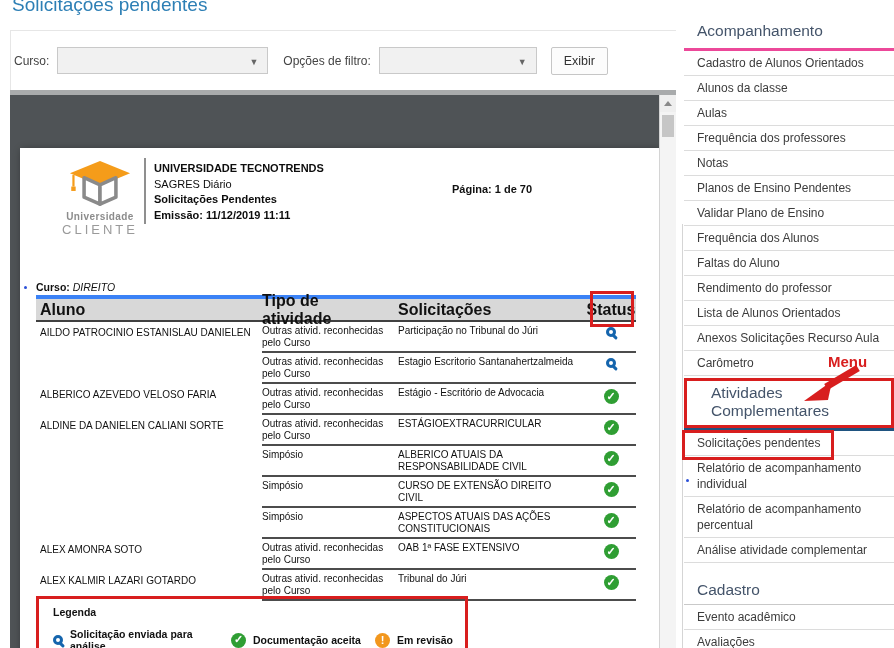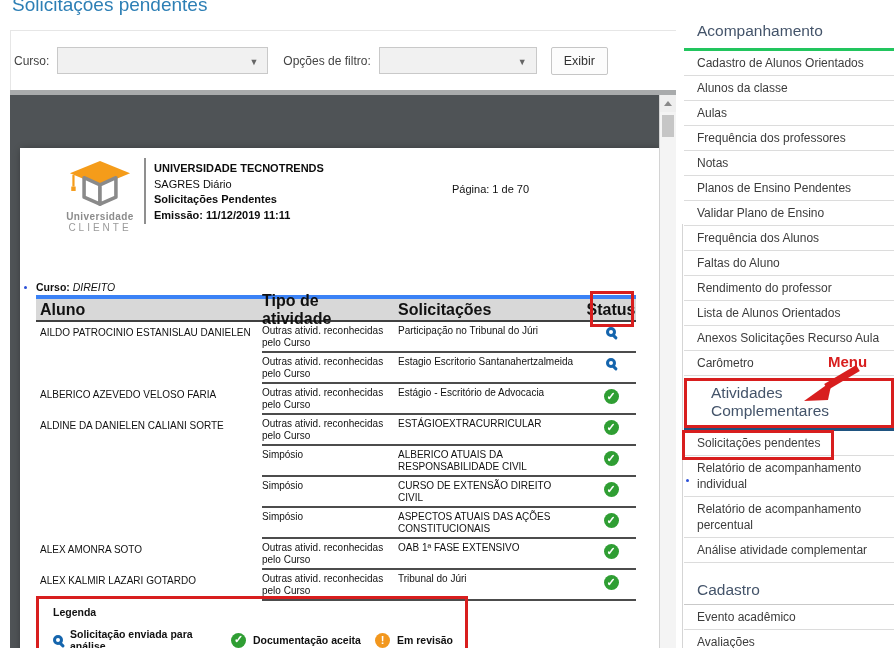--- a/index.html
+++ b/index.html
@@ -31,25 +31,25 @@
   .sb-up { height:17px; display:flex; align-items:center; justify-content:center; cursor:pointer; background:#efefef; }
   .sb-up-tri { width:0; height:0; border-left:4px solid transparent; border-right:4px solid transparent; border-bottom:5px solid #8a8a8a; }
   .sb-thumb { position:absolute; top:20px; left:2px; width:12px; height:22px; background:#c6c6c6; cursor:pointer; }
 
   
   .rpage { position:absolute; left:10px; top:58px; width:640px; height:505px; background:#fff;
     box-shadow:2px 2px 8px rgba(0,0,0,0.45); color:#111; }
 
   .logo { position:absolute; left:34px; top:12px; width:92px; text-align:center; }
   .logo-l1 { font-size:10px; font-weight:bold; color:#8c8c8c; letter-spacing:0.4px; margin-top:1px; }
-  .logo-l2 { font-size:10px; color:#9a9a9a; letter-spacing:3px; }
+  .logo-l2 { font-size:13px; color:#9a9a9a; letter-spacing:3px; }
   .hdr-divider { position:absolute; left:124px; top:10px; width:2px; height:66px; background:#8f8f8f; }
   .hdr-text { position:absolute; left:134px; top:13px; font-size:11px; line-height:15.5px; color:#0d0d0d; }
   .b { font-weight:bold; }
-  .page-info { position:absolute; left:432px; top:35px; font-size:11px; font-weight:normal; }
+  .page-info { position:absolute; left:432px; top:35px; font-size:11px; font-weight:bold; }
 
   .curso-row { position:absolute; left:16px; top:133px; font-size:10.5px; }
   .curso-row .val { font-weight:normal;font-style:italic; }
 
   .rtable { position:absolute; left:16px; top:147px; width:600px; }
   .rt-head { display:flex; background:#d8d8d8; border-top:4px solid #3b82f6; border-bottom:2px solid #404040;
     font-weight:bold; font-size:16px; align-items:center; height:27px; }
   .c1 { width:226px; padding-left:4px; }
   .c2 { width:136px; padding-right:8px; }
   .c3 { width:188px; padding-right:8px; }
@@ -82,21 +82,21 @@
   .leg-2 { width:144px; }
 
   
   .status-annotation { position:absolute; left:4px; right:2px; top:-10px; bottom:-8px;
     border:3px solid #d81e1e; z-index:4; }
 
   
   .sidebar { position:absolute; left:684px; top:20px; width:210px; }
   .sidebar-vline { position:absolute; left:682px; top:224px; bottom:0; width:1px; background:#d5d5d5; }
   .side-h { font-size:15.5px; color:#44546a; padding:2px 0 8px 13px; }
-  .side-h.bar { border-bottom:3px solid #22c55e; }
+  .side-h.bar { border-bottom:3px solid #ec4899; }
   .side-list { list-style:none; }
   .side-list li { padding:4px 8px 4px 13px; font-size:12px; color:#3c3c3c; line-height:16px;
     border-bottom:1px solid #dcdcdc; cursor:pointer; }
   .ativ-wrap { margin-top:2px; border:3px solid #d81e1e; }
   .ativ-wrap .side-h { padding:3px 0 5px 24px; }
   .blue-bar { height:3px; background:#1f5380; }
   .sp-item { position:relative; }
   .sp-item::before { content:""; position:absolute; left:-2px; top:-1px; width:146px; height:24px;
     border:3px solid #d81e1e; pointer-events:none; }
   .cad-h { margin-top:18px; font-size:15.5px; color:#44546a; padding:0 0 5px 13px; border-bottom:1px solid #c9c9c9; }

